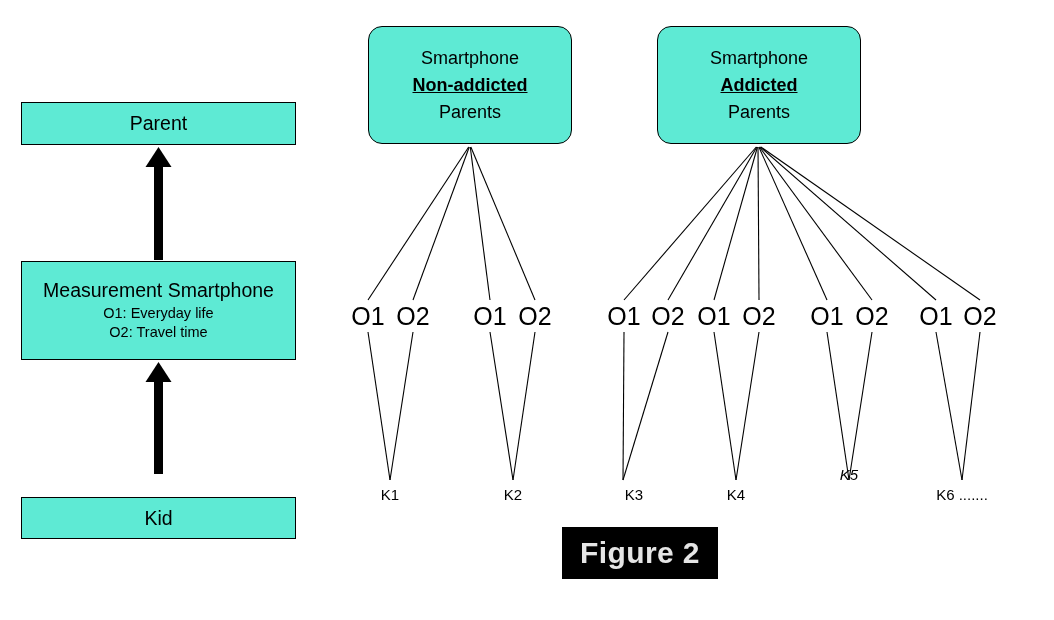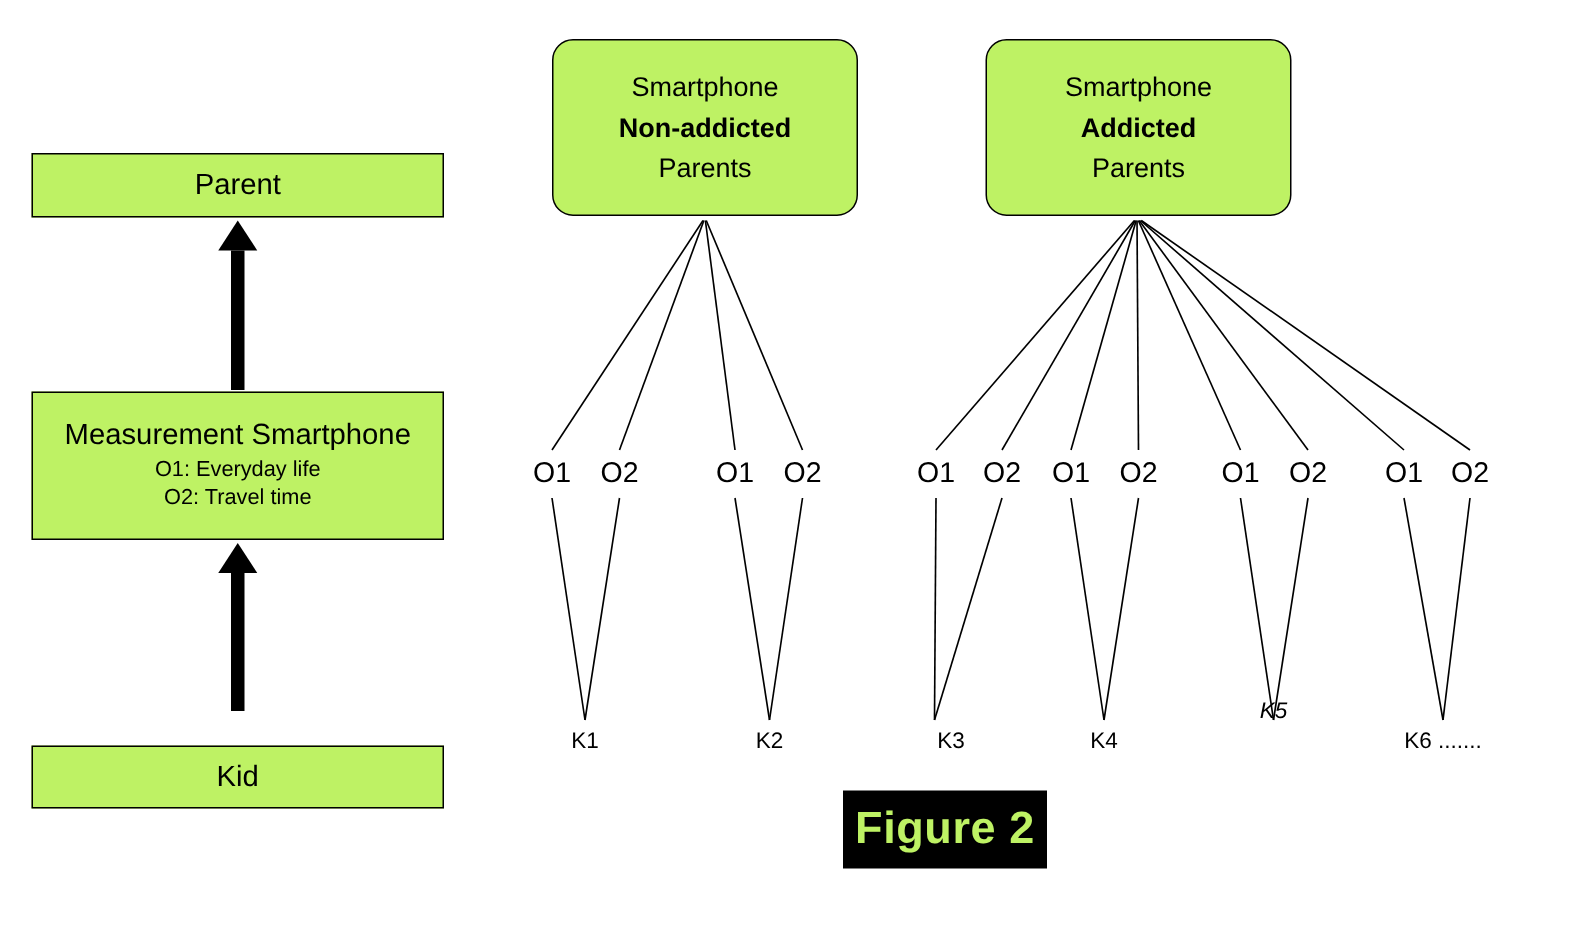--- a/index.html
+++ b/index.html
@@ -1,28 +1,28 @@
 <!DOCTYPE html>
 <html><head>
 <meta charset="utf-8">
 <style>
   html,body{margin:0;padding:0;background:#ffffff;}
   body{width:1054px;height:620px;position:relative;overflow:hidden;
        font-family:"Liberation Sans",sans-serif;color:#000;}
   #stage{position:absolute;inset:0;width:1054px;height:620px;}
   svg.layer{position:absolute;left:0;top:0;width:1054px;height:620px;overflow:visible;}
-  .box{position:absolute;box-sizing:border-box;border:1.6px solid #000;background:#bef264;
+  .box{position:absolute;box-sizing:border-box;border:1.6px solid #000;background:#5eead4;
        display:flex;flex-direction:column;align-items:center;justify-content:center;text-align:center;}
   .rbox{border-radius:14px;border-width:1.5px;}
   .t-lvl1{font-size:19.5px;line-height:1.25;}
   .t-head{font-size:19.5px;line-height:1.3;}
   .t-sub{font-size:14.5px;line-height:1.35;}
   .t-rb{font-size:18px;line-height:1.5;}
-  .t-rb b{font-weight:bold;}
-  .lbl{position:absolute;font-size:19px;line-height:1;white-space:nowrap;
+  .t-rb b{font-weight:bold;text-decoration:underline;}
+  .lbl{position:absolute;font-size:25px;line-height:1;white-space:nowrap;
        transform:translate(-50%,-50%);text-align:center;}
   .lbl-k{font-size:15px;}
   #fig{position:absolute;background:#000;color:#fff;font-weight:bold;
        font-size:30px;display:flex;align-items:center;justify-content:center;letter-spacing:.4px;}
 </style>
 </head>
 <body>
 
 <div id="stage">
 
@@ -104,14 +104,14 @@
       <div class="lbl" style="left: 759px; top: 316px;">O2</div>
       <div class="lbl lbl-k" style="left: 736px; top: 494px;">K4</div>
       <div class="lbl" style="left: 827px; top: 316px;">O1</div>
       <div class="lbl" style="left: 872px; top: 316px;">O2</div>
       <div class="lbl lbl-k" style="left: 849px; top: 474px; font-style: italic;">K5</div>
       <div class="lbl" style="left: 936px; top: 316px;">O1</div>
       <div class="lbl" style="left: 980px; top: 316px;">O2</div>
       <div class="lbl lbl-k" style="left: 962px; top: 494px;">K6 .......</div>
     </div>
 
-  <div id="fig" style="left: 562px; top: 527px; width: 136px; height: 52px; background: rgb(0, 0, 0); color: #bef264;">Figure 2</div>
+  <div id="fig" style="left: 562px; top: 527px; width: 156px; height: 52px; background: rgb(0, 0, 0); color: #e5e5e5;">Figure 2</div>
 </div>
 
 </body></html>

